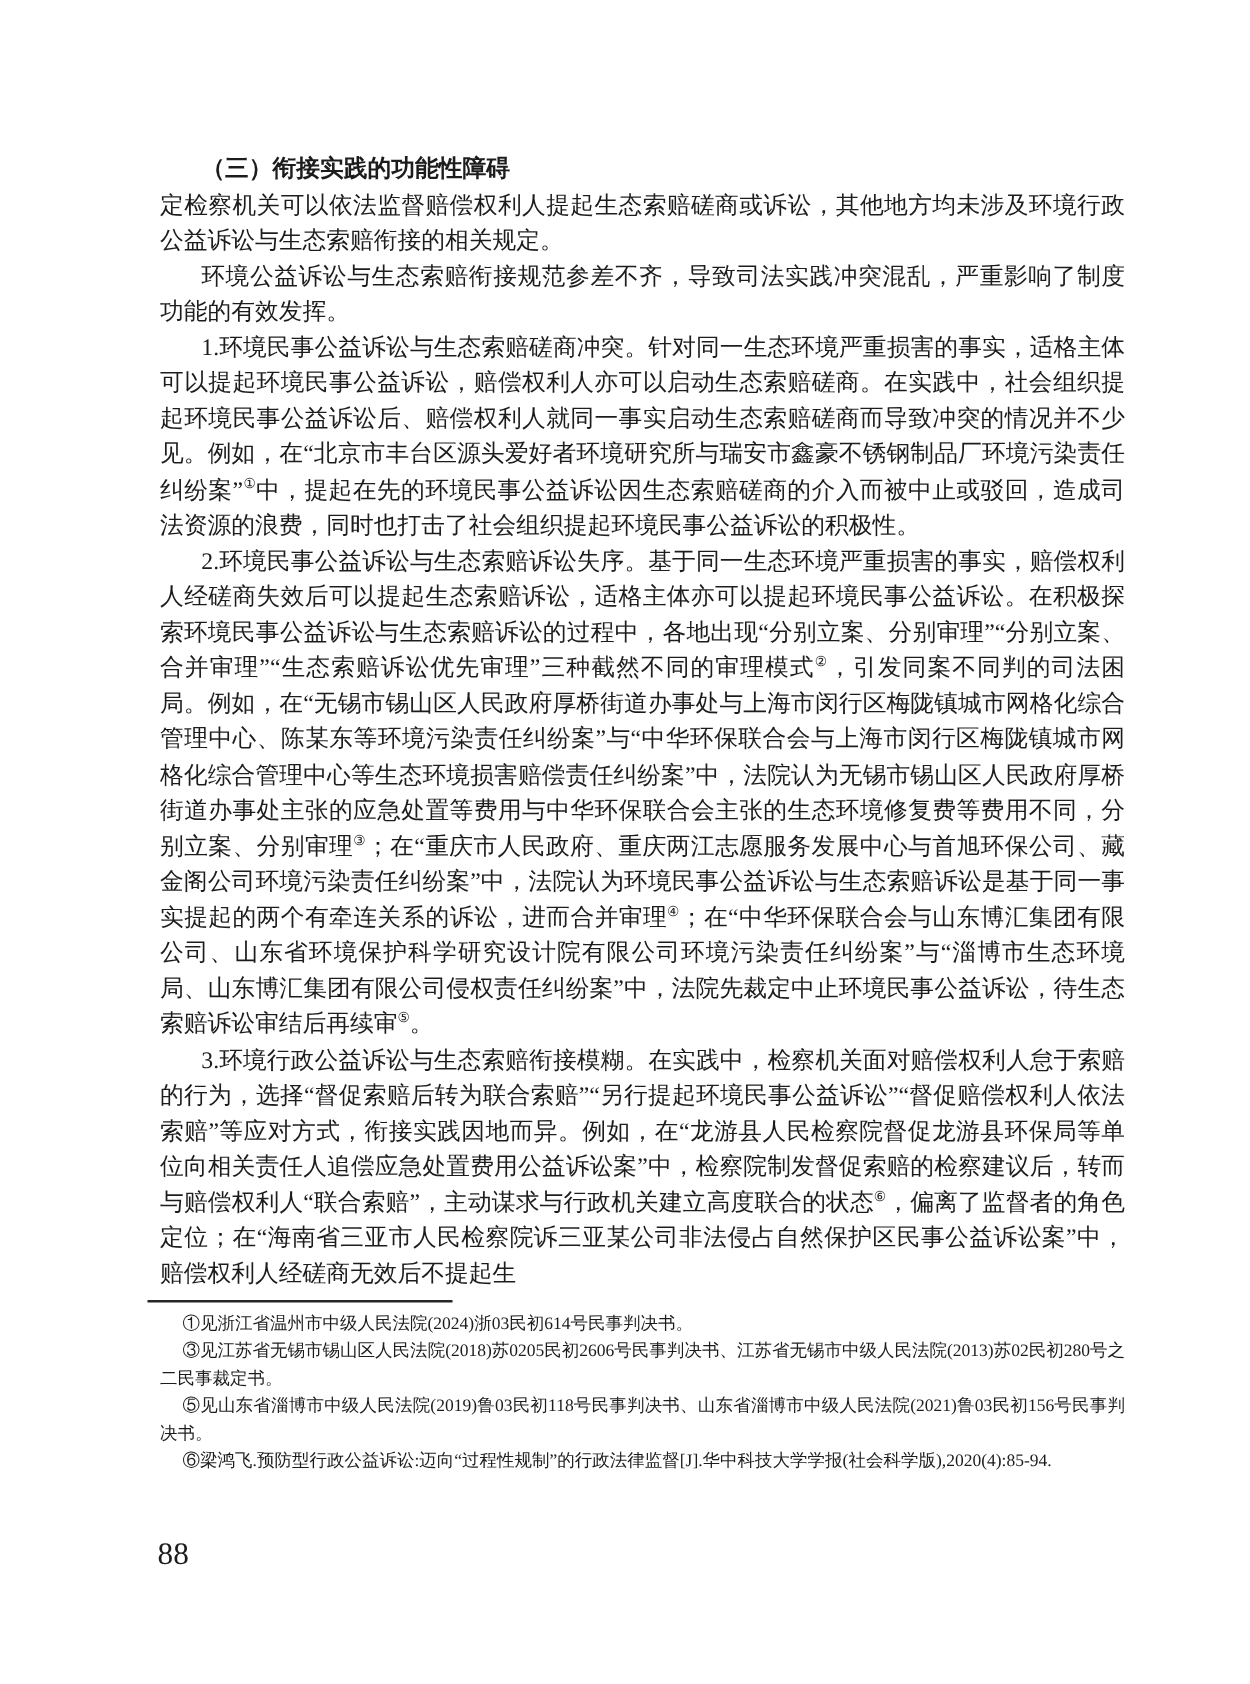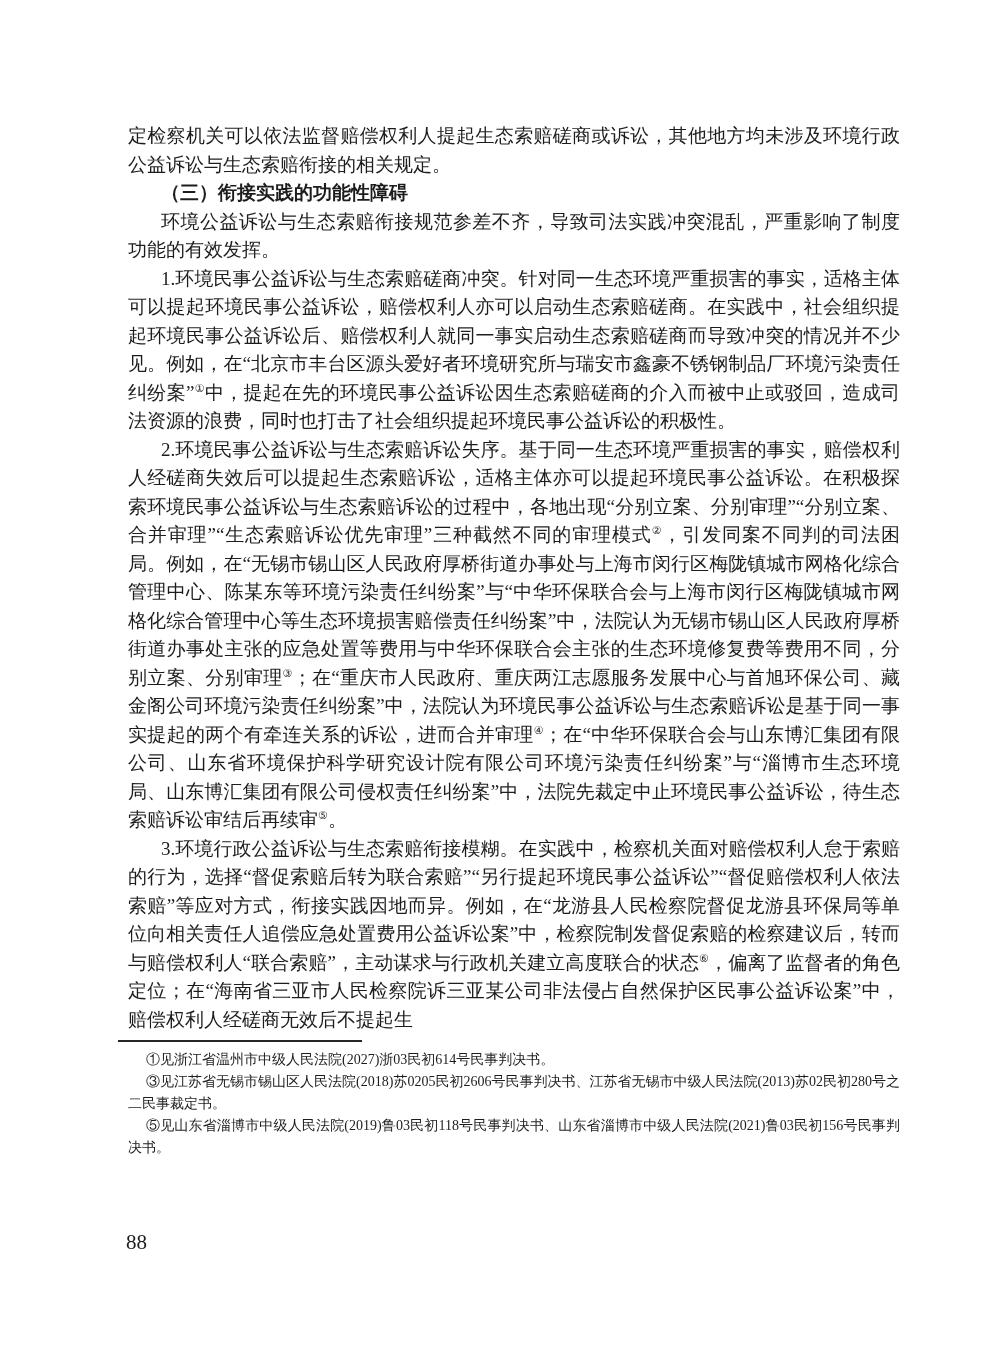--- a/index.html
+++ b/index.html
@@ -43,36 +43,37 @@
     line-height: 22px;
     text-align: justify;
     color: #1c1c1c;
   }
   .footnote { margin: 0; padding: 0; text-indent: 18px; }
   .page-number {
     position: absolute;
     left: 126px;
     top: 1230px;
     font-family: "Liberation Serif", "DejaVu Serif", serif;
-    font-size: 21px;
+    font-size: 25px;
     color: #1c1c1c;
   }
 </style>
 </head>
 <body>
 
 <div class="page">
   <main class="body-text" id="paragraphs">
+      <p class="para heading indent">（三）衔接实践的功能性障碍</p>
       <p class="para body">定检察机关可以依法监督赔偿权利人提起生态索赔磋商或诉讼，其他地方均未涉及环境行政公益诉讼与生态索赔衔接的相关规定。</p>
-      <p class="para heading indent">（三）衔接实践的功能性障碍</p>
       <p class="para body indent">环境公益诉讼与生态索赔衔接规范参差不齐，导致司法实践冲突混乱，严重影响了制度功能的有效发挥。</p>
       <p class="para body indent">1.环境民事公益诉讼与生态索赔磋商冲突。针对同一生态环境严重损害的事实，适格主体可以提起环境民事公益诉讼，赔偿权利人亦可以启动生态索赔磋商。在实践中，社会组织提起环境民事公益诉讼后、赔偿权利人就同一事实启动生态索赔磋商而导致冲突的情况并不少见。例如，在“北京市丰台区源头爱好者环境研究所与瑞安市鑫豪不锈钢制品厂环境污染责任纠纷案”<sup class="fnref">①</sup>中，提起在先的环境民事公益诉讼因生态索赔磋商的介入而被中止或驳回，造成司法资源的浪费，同时也打击了社会组织提起环境民事公益诉讼的积极性。</p>
       <p class="para body indent">2.环境民事公益诉讼与生态索赔诉讼失序。基于同一生态环境严重损害的事实，赔偿权利人经磋商失效后可以提起生态索赔诉讼，适格主体亦可以提起环境民事公益诉讼。在积极探索环境民事公益诉讼与生态索赔诉讼的过程中，各地出现“分别立案、分别审理”“分别立案、合并审理”“生态索赔诉讼优先审理”三种截然不同的审理模式<sup class="fnref">②</sup>，引发同案不同判的司法困局。例如，在“无锡市锡山区人民政府厚桥街道办事处与上海市闵行区梅陇镇城市网格化综合管理中心、陈某东等环境污染责任纠纷案”与“中华环保联合会与上海市闵行区梅陇镇城市网格化综合管理中心等生态环境损害赔偿责任纠纷案”中，法院认为无锡市锡山区人民政府厚桥街道办事处主张的应急处置等费用与中华环保联合会主张的生态环境修复费等费用不同，分别立案、分别审理<sup class="fnref">③</sup>；在“重庆市人民政府、重庆两江志愿服务发展中心与首旭环保公司、藏金阁公司环境污染责任纠纷案”中，法院认为环境民事公益诉讼与生态索赔诉讼是基于同一事实提起的两个有牵连关系的诉讼，进而合并审理<sup class="fnref">④</sup>；在“中华环保联合会与山东博汇集团有限公司、山东省环境保护科学研究设计院有限公司环境污染责任纠纷案”与“淄博市生态环境局、山东博汇集团有限公司侵权责任纠纷案”中，法院先裁定中止环境民事公益诉讼，待生态索赔诉讼审结后再续审<sup class="fnref">⑤</sup>。</p>
       <p class="para body indent">3.环境行政公益诉讼与生态索赔衔接模糊。在实践中，检察机关面对赔偿权利人怠于索赔的行为，选择“督促索赔后转为联合索赔”“另行提起环境民事公益诉讼”“督促赔偿权利人依法索赔”等应对方式，衔接实践因地而异。例如，在“龙游县人民检察院督促龙游县环保局等单位向相关责任人追偿应急处置费用公益诉讼案”中，检察院制发督促索赔的检察建议后，转而与赔偿权利人“联合索赔”，主动谋求与行政机关建立高度联合的状态<sup class="fnref">⑥</sup>，偏离了监督者的角色定位；在“海南省三亚市人民检察院诉三亚某公司非法侵占自然保护区民事公益诉讼案”中，赔偿权利人经磋商无效后不提起生</p>
     </main>
   <div class="footnote-sep"></div>
   <section class="footnotes" id="footnotes">
-      <p class="footnote">①见浙江省温州市中级人民法院(2027)浙03民初614号民事判决书。</p>
+      <p class="footnote">①见浙江省温州市中级人民法院(2024)浙03民初614号民事判决书。</p>
       <p class="footnote">③见江苏省无锡市锡山区人民法院(2018)苏0205民初2606号民事判决书、江苏省无锡市中级人民法院(2013)苏02民初280号之二民事裁定书。</p>
       <p class="footnote">⑤见山东省淄博市中级人民法院(2019)鲁03民初118号民事判决书、山东省淄博市中级人民法院(2021)鲁03民初156号民事判决书。</p>
+      <p class="footnote">⑥梁鸿飞.预防型行政公益诉讼:迈向“过程性规制”的行政法律监督[J].华中科技大学学报(社会科学版),2020(4):85-94.</p>
     </section>
   <div class="page-number">88</div>
 </div>
 
 </body></html>

